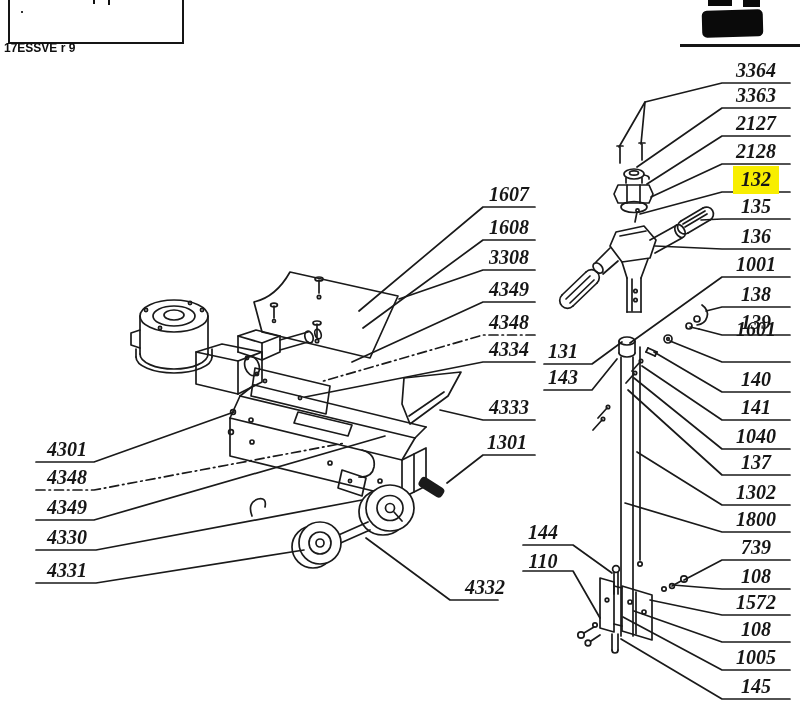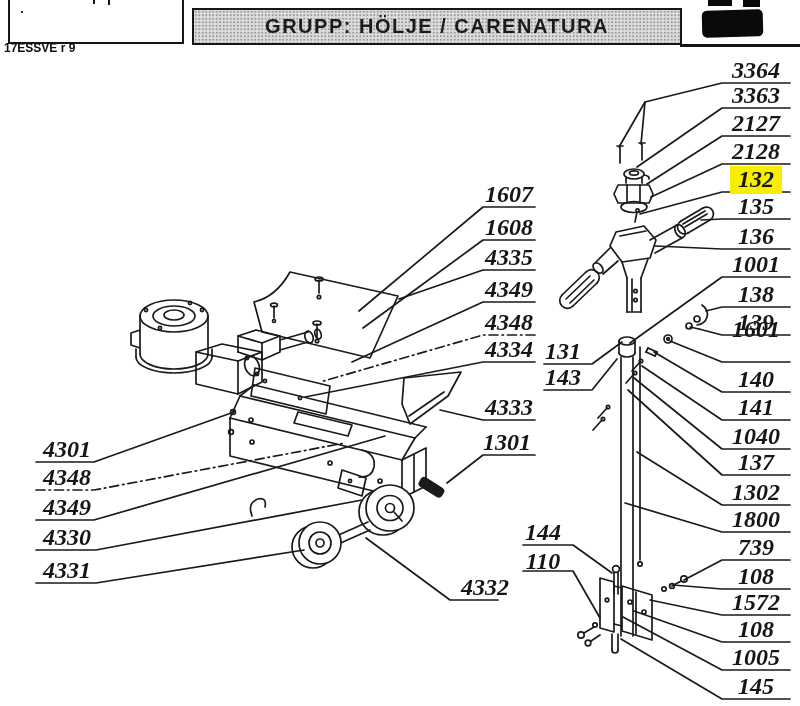--- a/index.html
+++ b/index.html
@@ -22,36 +22,33 @@
   .hdr-code{position:absolute;left:4px;top:41px;font-weight:bold;font-size:12px;color:#0e0e0e;}
   .hdr-redaction{position:absolute;left:702px;top:10px;width:61px;height:27px;
                  background:#0a0a0a;border-radius:5px;transform:rotate(-1.5deg);}
   .hdr-frag{position:absolute;background:#0a0a0a;}
   .f1{left:708px;top:0;width:24px;height:6px;}
   .f2{left:743px;top:0;width:17px;height:7px;}
   .hdr-rule-right{position:absolute;left:680px;top:44px;width:120px;height:3px;background:#151515;}
   
   svg.art{position:absolute;left:0;top:0;}
   .callout{position:absolute;font-family:"Liberation Serif",serif;font-style:italic;
-           font-weight:700;font-size:24px;line-height:26px;color:#161616;
+           font-weight:700;font-size:20px;line-height:26px;color:#161616;
            white-space:nowrap;transform:translateX(-50%);}
   .callout.hl{padding:0 8px 2px 8px;}
 </style>
 </head>
 <body>
 
 <div class="stage" id="stage">
 
   <div class="hdr-leftbox">
     <span class="tick t1"></span>
     <span class="tick t2"></span>
     <span class="dot"></span>
-  </div>
-  <div class="hdr-title">
-    <span>GRUPP: HÖLJE / CARENATURA</span>
   </div>
   <div class="hdr-code">17ESSVE r 9</div>
   <div class="hdr-frag f1"></div>
   <div class="hdr-frag f2"></div>
   <div class="hdr-redaction"></div>
   <div class="hdr-rule-right"></div>
 
   <svg class="art" width="800" height="706" viewBox="0 0 800 706">
     <g stroke="#1a1a1a" stroke-width="1.7" fill="none" stroke-linecap="round" stroke-linejoin="round">
 
@@ -333,21 +330,21 @@
     <div class="callout" style="left: 756px; top: 479px;">1302</div>
     <div class="callout" style="left: 756px; top: 506px;">1800</div>
     <div class="callout" style="left: 756px; top: 534px;">739</div>
     <div class="callout" style="left: 756px; top: 563px;">108</div>
     <div class="callout" style="left: 756px; top: 589px;">1572</div>
     <div class="callout" style="left: 756px; top: 616px;">108</div>
     <div class="callout" style="left: 756px; top: 644px;">1005</div>
     <div class="callout" style="left: 756px; top: 673px;">145</div>
     <div class="callout" style="left: 509px; top: 181px;">1607</div>
     <div class="callout" style="left: 509px; top: 214px;">1608</div>
-    <div class="callout" style="left: 509px; top: 244px;">4335</div>
+    <div class="callout" style="left: 509px; top: 244px;">3308</div>
     <div class="callout" style="left: 509px; top: 276px;">4349</div>
     <div class="callout" style="left: 509px; top: 309px;">4348</div>
     <div class="callout" style="left: 509px; top: 336px;">4334</div>
     <div class="callout" style="left: 509px; top: 394px;">4333</div>
     <div class="callout" style="left: 507px; top: 429px; text-align: center;">1301</div>
     <div class="callout" style="left: 563px; top: 338px;">131</div>
     <div class="callout" style="left: 563px; top: 364px;">143</div>
     <div class="callout" style="left: 67px; top: 436px;">4301</div>
     <div class="callout" style="left: 67px; top: 464px;">4348</div>
     <div class="callout" style="left: 67px; top: 494px;">4349</div>

